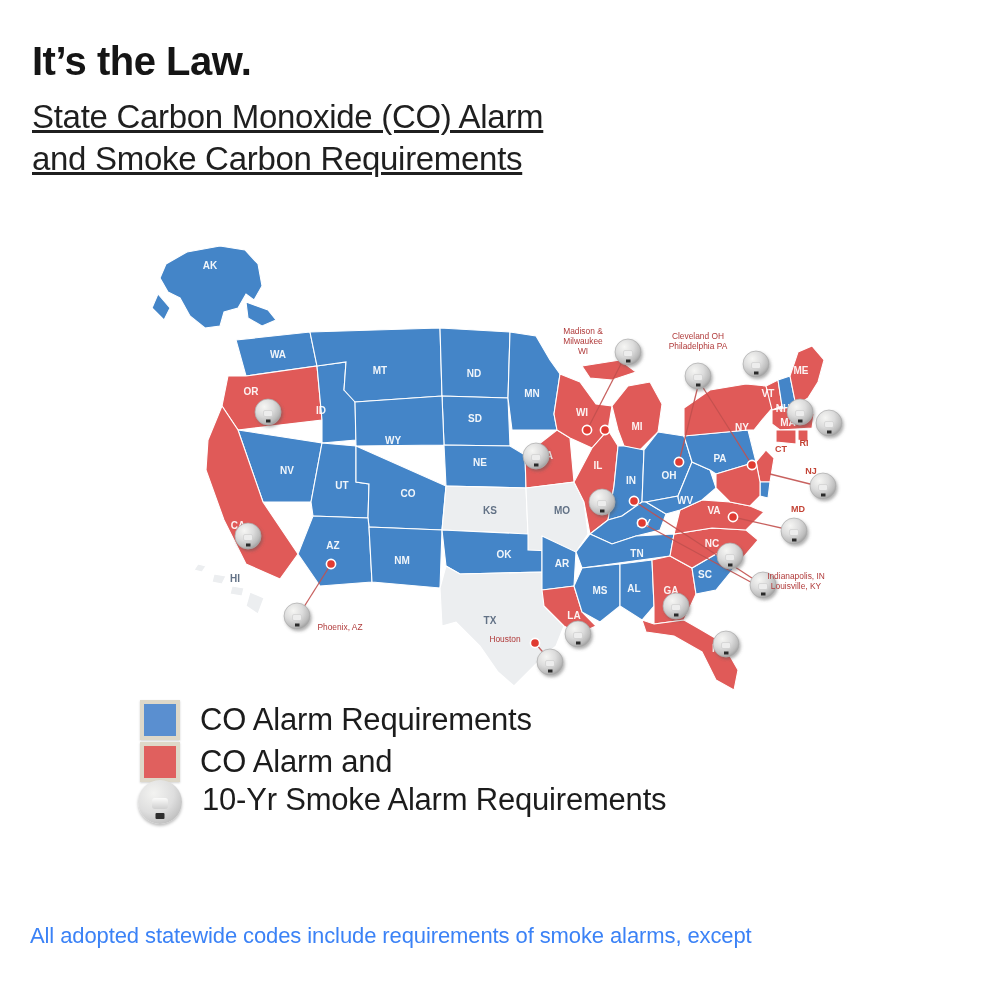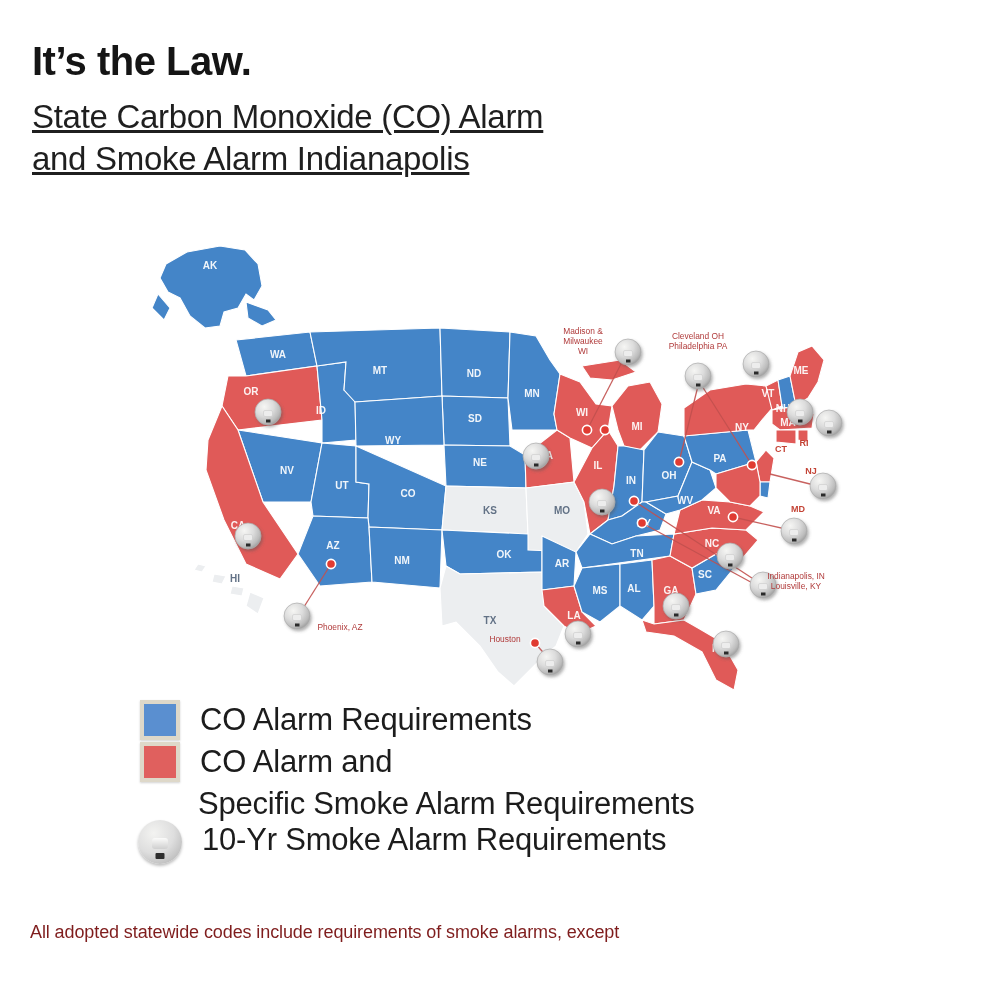--- a/index.html
+++ b/index.html
@@ -55,41 +55,41 @@
   }
   .alarm-legend::before{
     content:"";position:absolute;left:50%;top:42%;transform:translateX(-50%);
     width:16px;height:11px;border-radius:3px;
     background:linear-gradient(180deg,#fbfbfa,#cfcfcf);
   }
 
   
   .footnote{
     position:absolute;left:30px;top:920px;width:930px;
-    font-size:18px;line-height:1.42;color:#7f1d1d;letter-spacing:-0.1px;
+    font-size:22px;line-height:1.42;color:#3b82f6;letter-spacing:-0.1px;
   }
   .footnote span{display:block;}
   .footnote .ln2{padding-left:8px;}
 
   
   .st-lbl{font-family:"Liberation Sans","DejaVu Sans",sans-serif;font-size:10px;fill:#ffffff;text-anchor:middle;font-weight:bold;opacity:.92;}
   .st-lbl-dk{font-family:"Liberation Sans","DejaVu Sans",sans-serif;font-size:10px;fill:#5b6b80;text-anchor:middle;font-weight:bold;opacity:.95;}
   .st-lbl-rd{font-family:"Liberation Sans","DejaVu Sans",sans-serif;font-size:9px;fill:#c0392b;text-anchor:middle;font-weight:bold;opacity:.95;}
   .ann{font-family:"Liberation Sans","DejaVu Sans",sans-serif;font-size:8.4px;fill:#b03a3a;text-anchor:middle;}
 </style>
 </head>
 <body>
 
 <div id="poster">
 
   <div class="head-block">
     <div class="h-law">It’s the Law.</div>
     <div class="h-sub">
       <span>State Carbon Monoxide (CO) Alarm</span>
-      <span>and Smoke Alarm Indianapolis</span>
+      <span>and Smoke Carbon Requirements</span>
     </div>
   </div>
 
   <div class="map-wrap">
     <svg class="map-svg" viewBox="0 0 700 470" xmlns="http://www.w3.org/2000/svg">
       <defs>
         <radialGradient id="alarmGrad" cx="36%" cy="30%" r="72%">
           <stop offset="0%" stop-color="#f6f6f4"></stop>
           <stop offset="50%" stop-color="#dcdcdc"></stop>
           <stop offset="85%" stop-color="#bcbcbc"></stop>
@@ -337,21 +337,20 @@
 
   <div class="legend">
     <div class="legend-row">
       <div class="sw blue"></div>
       <div class="lg-text">CO Alarm Requirements</div>
     </div>
     <div class="legend-row">
       <div class="sw red"></div>
       <div class="lg-text"><span>CO Alarm </span><b>and</b></div>
     </div>
-    <div class="lg-wide">Specific Smoke Alarm Requirements</div>
     <div class="legend-row" style="margin-top:-4px;">
       <div class="alarm-legend"></div>
       <div class="lg-text">10-Yr Smoke Alarm Requirements</div>
     </div>
   </div>
 
   <div class="footnote">
     <span>All adopted statewide codes include requirements of smoke alarms, except</span>
   </div>
 

